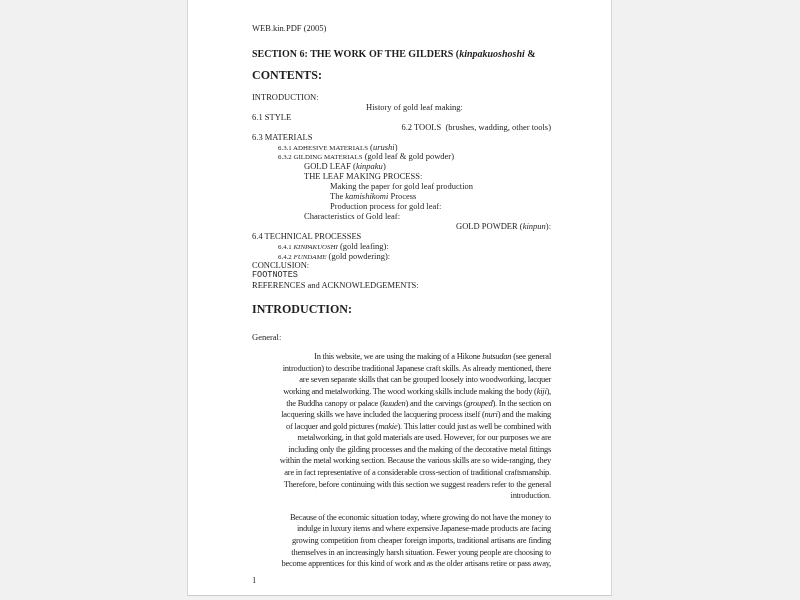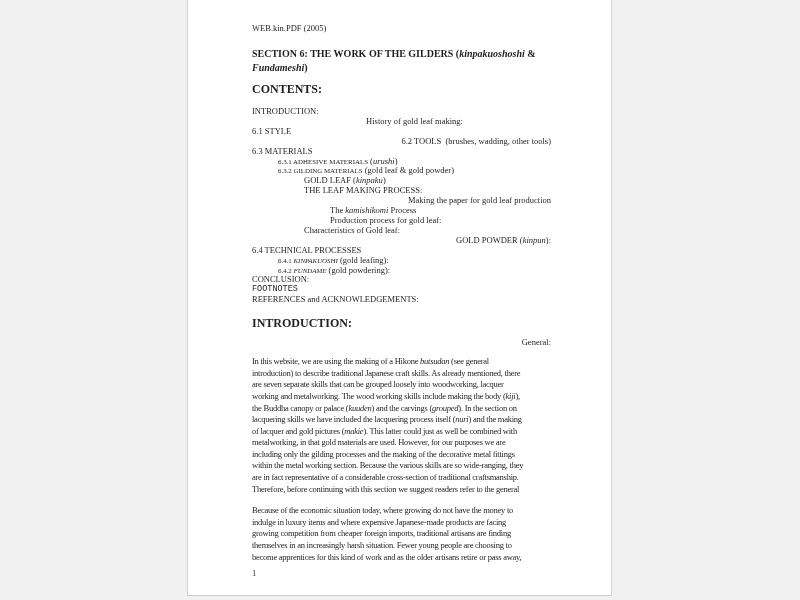--- a/index.html
+++ b/index.html
@@ -21,48 +21,47 @@
     padding:24px 60px 0 64px;
   }
   .docref { font-size:8.5px; line-height:12px; white-space:pre; }
   .title  { margin-top:13px; font-size:10px; font-weight:bold; line-height:14px; }
   .title .tline { white-space:pre; }
   .heading { margin-top:8px; font-size:12px; font-weight:bold; line-height:12px; white-space:pre; }
   .heading.intro { margin-top:12px; }
   .toc { margin-top:12px; font-size:8.5px; line-height:9.9px; }
   .toc-item { white-space:pre; }
   .sm { font-size:6.9px; }
-  .general { margin-top:7px; font-size:8.5px; line-height:12px; white-space:pre;text-align:right; }
-  .para { margin-top:8px; font-size:8.5px; line-height:11.6px; letter-spacing:-0.25px; }
+  .general { margin-top:16px; font-size:8.5px; line-height:12px; white-space:pre; }
+  .para { margin-top:8px; font-size:8.5px; line-height:11.6px; letter-spacing:-0.25px;text-align:right; }
   .para.p2 { margin-top:10px; }
   .pline { white-space:pre; }
   .pageno { margin-top:4px; font-size:8.5px; line-height:12px; }
 </style>
 </head>
 <body>
 
 <div class="canvas">
   <div class="page">
     <div class="docref">WEB.kin.PDF (2005)</div>
     <div class="title">
         <div class="tline">SECTION 6: THE WORK OF THE GILDERS (<i>kinpakuoshoshi</i> &amp;</div>
-        <div class="tline"><i>Fundameshi</i>)</div>
       </div>
     <div class="heading">CONTENTS:</div>
     <div class="toc">
         <div class="toc-item" style="padding-left: 0px;">INTRODUCTION:</div>
         <div class="toc-item" style="padding-left: 26px; text-align: center;">History of gold leaf making:</div>
         <div class="toc-item" style="padding-left: 0px;">6.1 STYLE</div>
         <div class="toc-item" style="padding-left: 0px; text-align: right;">6.2 TOOLS  (brushes, wadding, other tools)</div>
         <div class="toc-item" style="padding-left: 0px;">6.3 MATERIALS</div>
         <div class="toc-item" style="padding-left: 26px;"><span class="sm">6.3.1 ADHESIVE MATERIALS</span> (<i>urushi</i>)</div>
         <div class="toc-item" style="padding-left: 26px;"><span class="sm">6.3.2 GILDING MATERIALS</span> (gold leaf &amp; gold powder)</div>
         <div class="toc-item" style="padding-left: 52px;">GOLD LEAF (<i>kinpaku</i>)</div>
         <div class="toc-item" style="padding-left: 52px;">THE LEAF MAKING PROCESS:</div>
-        <div class="toc-item" style="padding-left: 78px; text-align: right;">Making the paper for gold leaf production</div>
+        <div class="toc-item" style="padding-left: 78px;">Making the paper for gold leaf production</div>
         <div class="toc-item" style="padding-left: 78px;">The <i>kamishikomi</i> Process</div>
         <div class="toc-item" style="padding-left: 78px;">Production process for gold leaf:</div>
         <div class="toc-item" style="padding-left: 52px;">Characteristics of Gold leaf:</div>
         <div class="toc-item" style="padding-left: 52px; text-align: right;">GOLD POWDER (<i>kinpun</i>):</div>
         <div class="toc-item" style="padding-left: 0px;">6.4 TECHNICAL PROCESSES</div>
         <div class="toc-item" style="padding-left: 26px;"><span class="sm">6.4.1 <i>KINPAKUOSHI</i></span> (gold leafing):</div>
         <div class="toc-item" style="padding-left: 26px;"><span class="sm">6.4.2 <i>FUNDAME</i></span> (gold powdering):</div>
         <div class="toc-item" style="padding-left: 0px;">CONCLUSION:</div>
         <div class="toc-item" style="padding-left: 0px; font-family: Liberation Mono, monospace;">FOOTNOTES</div>
         <div class="toc-item" style="padding-left: 0px;">REFERENCES and ACKNOWLEDGEMENTS:</div>
@@ -76,20 +75,21 @@
           <div class="pline">are seven separate skills that can be grouped loosely into woodworking, lacquer</div>
           <div class="pline">working and metalworking. The wood working skills include making the body (<i>kiji</i>),</div>
           <div class="pline">the Buddha canopy or palace (<i>kuuden</i>) and the carvings (<i>grouped</i>). In the section on</div>
           <div class="pline">lacquering skills we have included the lacquering process itself (<i>nuri</i>) and the making</div>
           <div class="pline">of lacquer and gold pictures (<i>makie</i>). This latter could just as well be combined with</div>
           <div class="pline">metalworking, in that gold materials are used. However, for our purposes we are</div>
           <div class="pline">including only the gilding processes and the making of the decorative metal fittings</div>
           <div class="pline">within the metal working section. Because the various skills are so wide-ranging, they</div>
           <div class="pline">are in fact representative of a considerable cross-section of traditional craftsmanship.</div>
           <div class="pline">Therefore, before continuing with this section we suggest readers refer to the general</div>
+          <div class="pline">introduction.</div>
         </div>
         <div class="para p2">
           <div class="pline">Because of the economic situation today, where growing do not have the money to</div>
           <div class="pline">indulge in luxury items and where expensive Japanese-made products are facing</div>
           <div class="pline">growing competition from cheaper foreign imports, traditional artisans are finding</div>
           <div class="pline">themselves in an increasingly harsh situation. Fewer young people are choosing to</div>
           <div class="pline">become apprentices for this kind of work and as the older artisans retire or pass away,</div>
         </div>
       </div>
     <div class="pageno">1</div>

